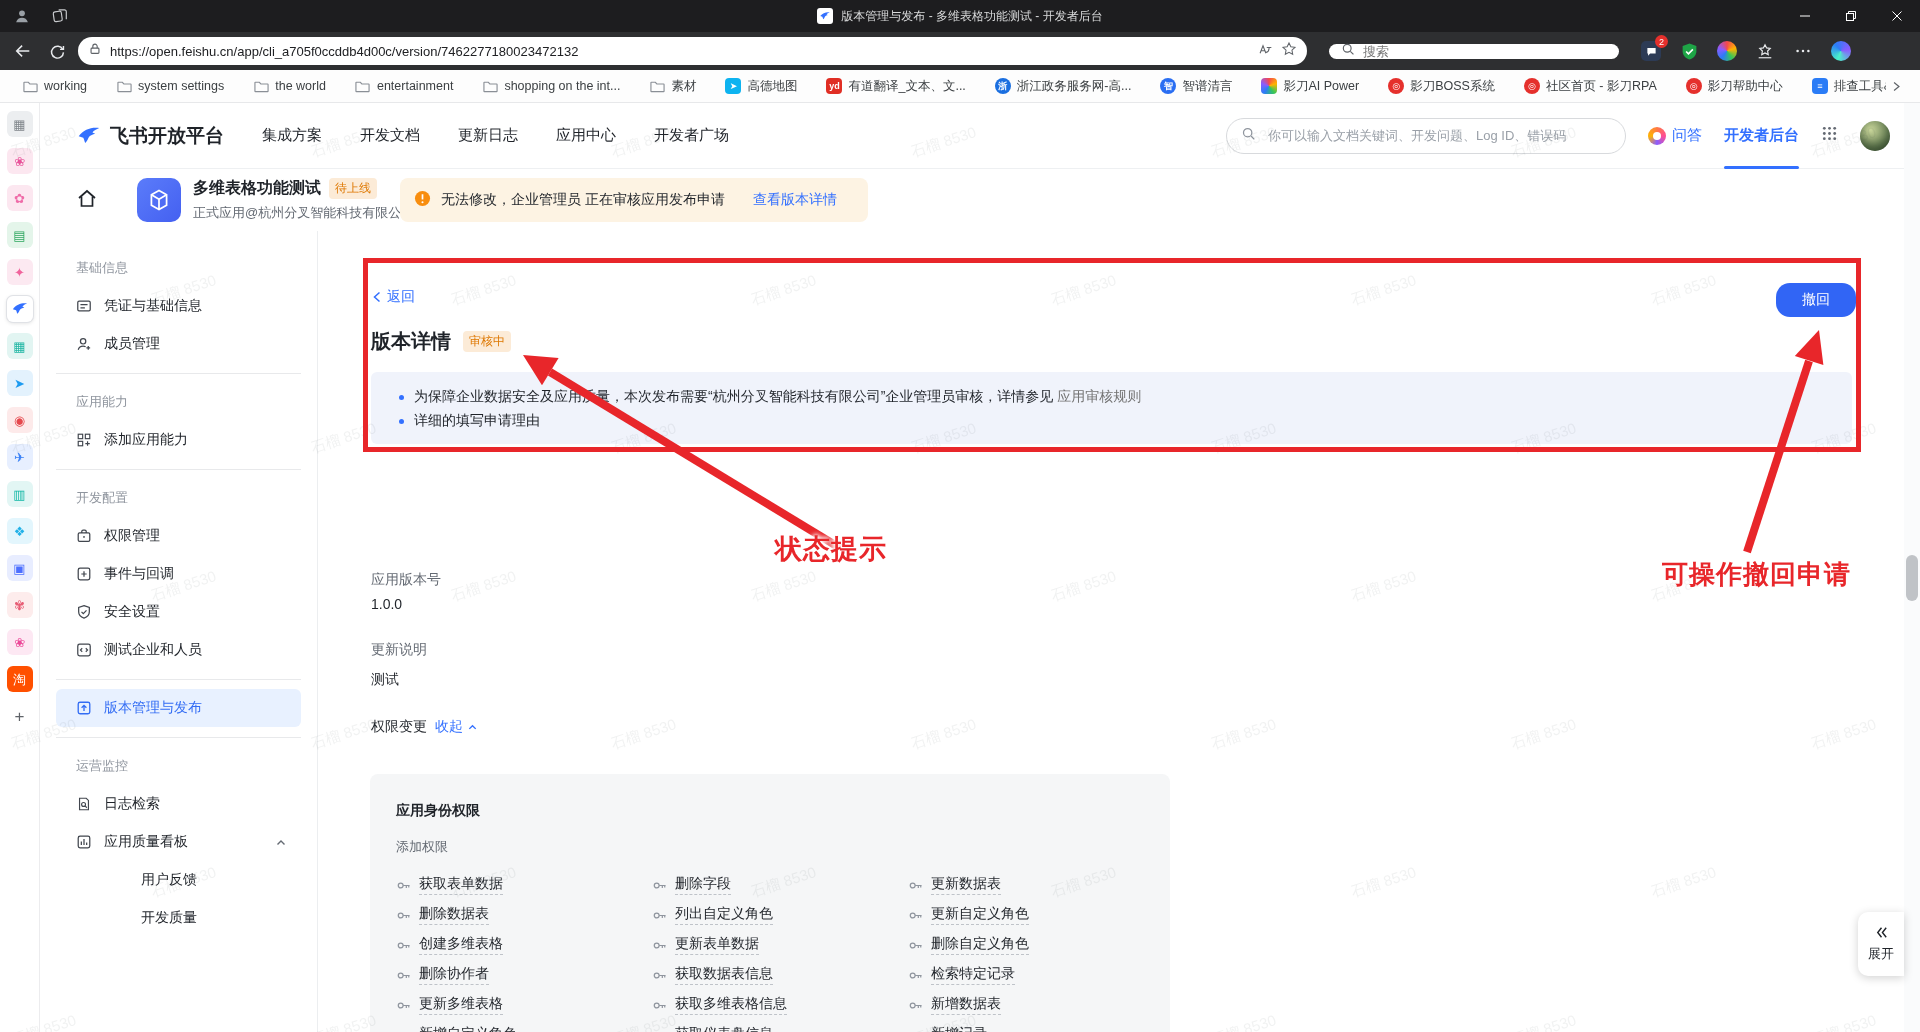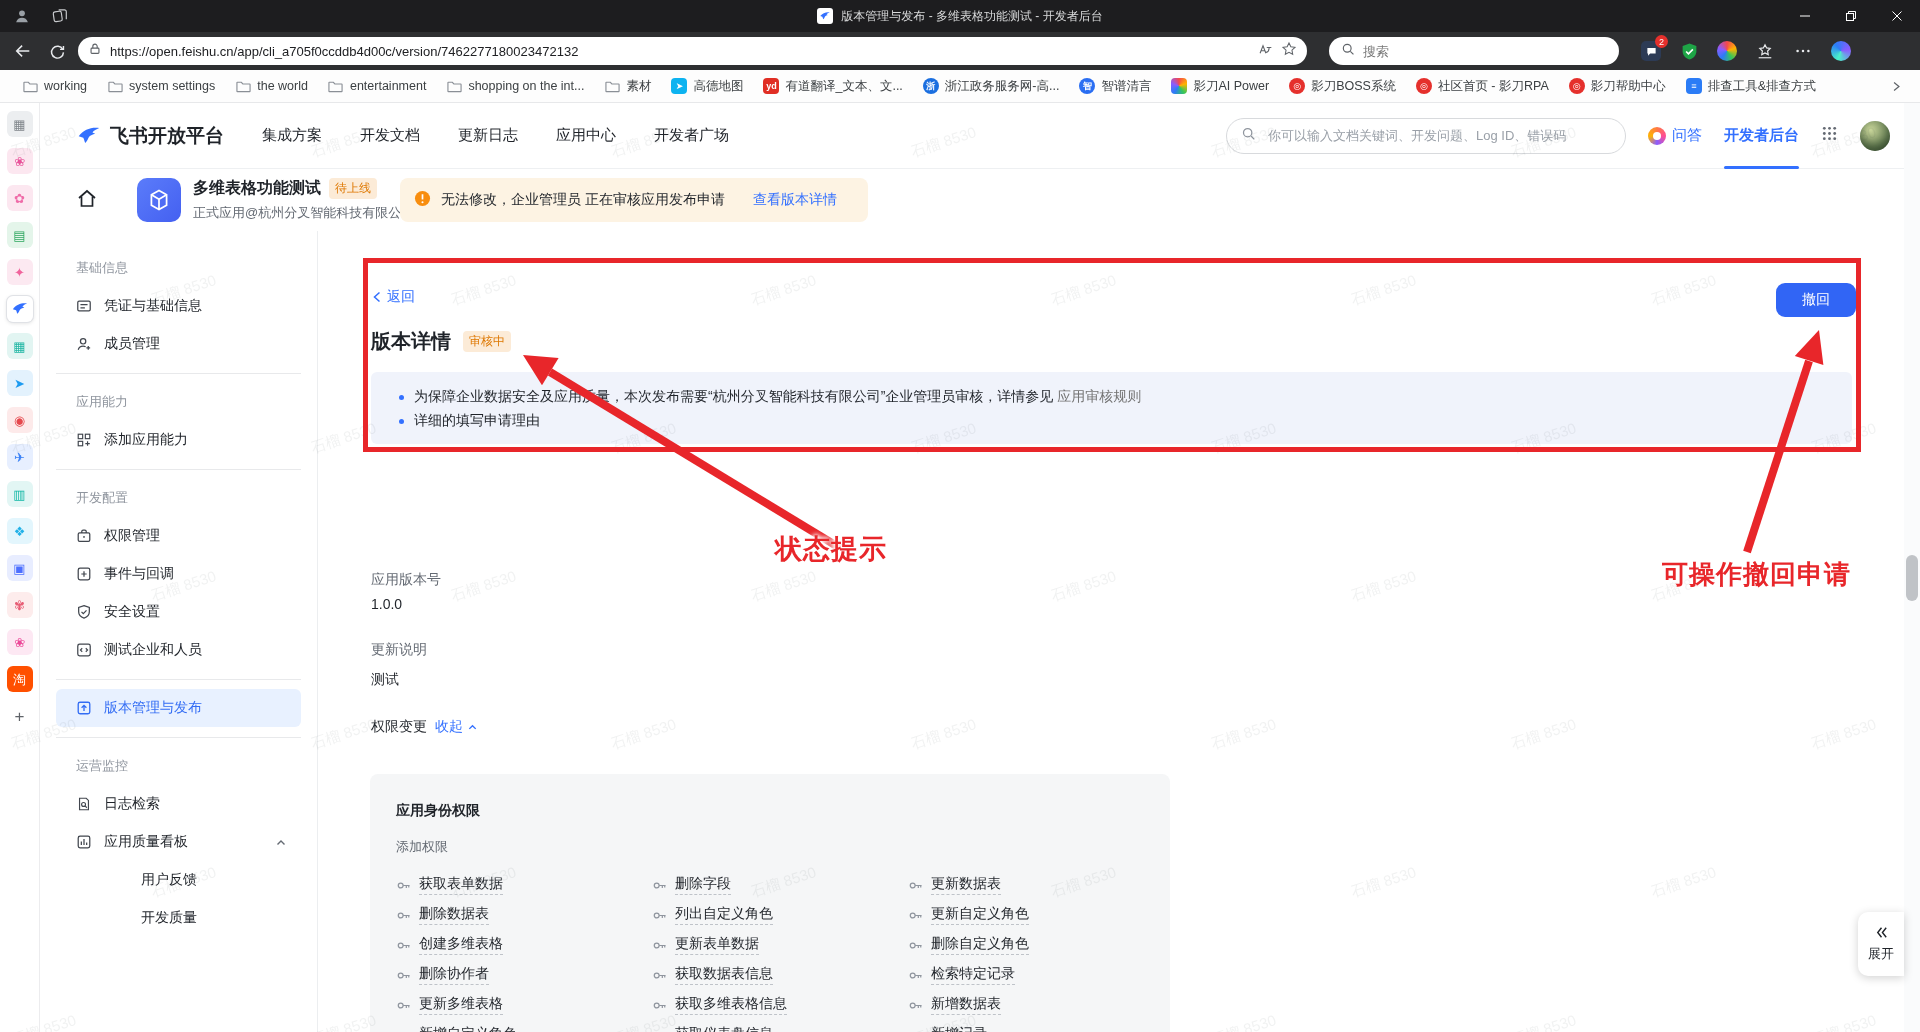--- a/index.html
+++ b/index.html
@@ -13,31 +13,31 @@
   #tb-center { position:absolute; left:0; right:0; top:0; height:32px; display:flex; align-items:center; justify-content:center; gap:8px; pointer-events:none; }
   #tb-title { font-size:12px; color:#d9dadb; }
   .favicon { width:16px; height:16px; border-radius:3px; background:#fff; display:flex; align-items:center; justify-content:center; }
   #win-controls { position:absolute; right:0; top:0; height:32px; display:flex; }
   .win-btn { width:46px; height:32px; display:flex; align-items:center; justify-content:center; }
 
   #toolbar { position:absolute; left:0; top:32px; width:100%; height:38px; background:#2e2f31; display:flex; align-items:center; padding:0 10px; gap:8px; }
   .nav-ico { width:26px; height:26px; display:flex; align-items:center; justify-content:center; border-radius:4px; }
   #addressbar { flex:0 0 1229px; height:28px; background:#fff; border-radius:14px; display:flex; align-items:center; padding:0 10px; gap:8px; }
   #url-input { flex:1; border:none; outline:none; background:transparent; font-size:13px; color:#202124; font-family:inherit; }
-  #searchpill { width:290px; height:28px; margin-left:14px; background:#fff; border-radius:14px; display:flex; align-items:center; padding:0 12px; gap:8px; color:#5f6368; }
+  #searchpill { width:290px; height:15px; margin-left:14px; background:#fff; border-radius:14px; display:flex; align-items:center; padding:0 12px; gap:8px; color:#5f6368; }
   #search-pill-input { border:none; outline:none; background:transparent; font-size:13px; color:#5f6368; width:100px; font-family:inherit; }
   #ext-icons { display:flex; align-items:center; gap:14px; margin-left:12px; margin-right:4px; }
   .ext { position:relative; width:24px; height:24px; display:flex; align-items:center; justify-content:center; }
   .badge { position:absolute; top:-4px; right:-5px; min-width:13px; height:13px; background:#e5302c; color:#fff; border-radius:7px; font-size:9px; display:flex; align-items:center; justify-content:center; padding:0 3px; }
   .ext-chat { width:20px; height:20px; border-radius:5px; background:#2d3b55; display:flex; align-items:center; justify-content:center; }
   .ext-wheel { width:20px; height:20px; border-radius:50%; background:conic-gradient(#f5484d,#ffb300,#35c759,#2b7cf6,#8a5cff,#f5484d); }
   .ext-copilot { width:20px; height:20px; border-radius:50%; background:conic-gradient(from 200deg,#4af2c8,#2b7cf6,#8a5cff,#4af2c8); }
 
   #bookbar { position:absolute; left:0; top:70px; width:100%; height:33px; background:#fdfdfd; border-bottom:1px solid #e7e8ea; display:flex; align-items:center; padding:0 14px; overflow:hidden; }
-  #bm-items { display:flex; align-items:center; gap:4px; flex:1; overflow:hidden; }
+  #bm-items { display:flex; align-items:center; gap:13px; flex:1; overflow:hidden; }
   .bm { display:flex; align-items:center; gap:6px; padding:4px 8px; border-radius:6px; white-space:nowrap; }
   .bm-label { font-size:12.5px; color:#3c4043; }
   .bm-ico { width:16px; height:16px; display:flex; align-items:center; justify-content:center; }
   .bm-ico.site { border-radius:4px; }
   .bm-glyph { font-size:9px; color:#fff; font-weight:bold; line-height:1; }
   #bm-overflow { margin-left:auto; width:20px; height:20px; display:flex; align-items:center; justify-content:center; }
 
   
   #page { position:absolute; left:0; top:103px; right:0; bottom:0; background:#fff; overflow:hidden; }
 
@@ -85,21 +85,21 @@
   .sb-item.active .sb-ico { color:#336df4; }
   .sb-sub { height:38px; display:flex; align-items:center; margin:0 16px; padding-left:85px; font-size:14px; color:#1f2329; border-radius:6px; cursor:pointer; }
   .sb-chev { position:absolute; right:14px; width:12px; height:12px; color:#646a73; }
   .sb-div { height:20px; position:relative; }
   .sb-div::after { content:""; position:absolute; left:16px; right:16px; top:10px; height:1px; background:#e8e9eb; }
 
   
   #content { position:absolute; left:318px; top:128px; right:0; bottom:0; background:#fff; }
   .abs { position:absolute; }
   #back-link { left:54px; top:57px; font-size:14px; color:#3370ff; display:flex; align-items:center; gap:5px; }
-  #withdraw-btn { left:1458px; top:52px; width:80px; height:34px; background:#3165f5; color:#fff; font-size:14px; border:none; border-radius:9px; cursor:pointer; font-family:inherit; }
+  #withdraw-btn { left:1458px; top:52px; width:80px; height:34px; background:#3165f5; color:#fff; font-size:14px; border:none; border-radius:14px; cursor:pointer; font-family:inherit; }
   #title-row { left:53px; top:97px; display:flex; align-items:center; gap:12px; }
   #page-title { font-size:20px; font-weight:bold; color:#1f2329; }
   #notice { left:53px; top:141px; width:1481px; height:72px; background:#f0f3fb; border-radius:6px; padding:13px 28px; }
   .notice-line { display:flex; align-items:center; gap:10px; height:24px; font-size:14px; color:#1f2329; }
   .notice-dot { width:5px; height:5px; border-radius:50%; background:#3370ff; flex:0 0 auto; }
   .blue-link { color:#737373; cursor:pointer; }
   .field-label { font-size:14px; color:#646a73; }
   .field-value { font-size:14px; color:#1f2329; }
   #ver-label { left:53px; top:340px; } #ver-value { left:53px; top:365px; }
   #chg-label { left:53px; top:410px; } #chg-value { left:53px; top:440px; }

